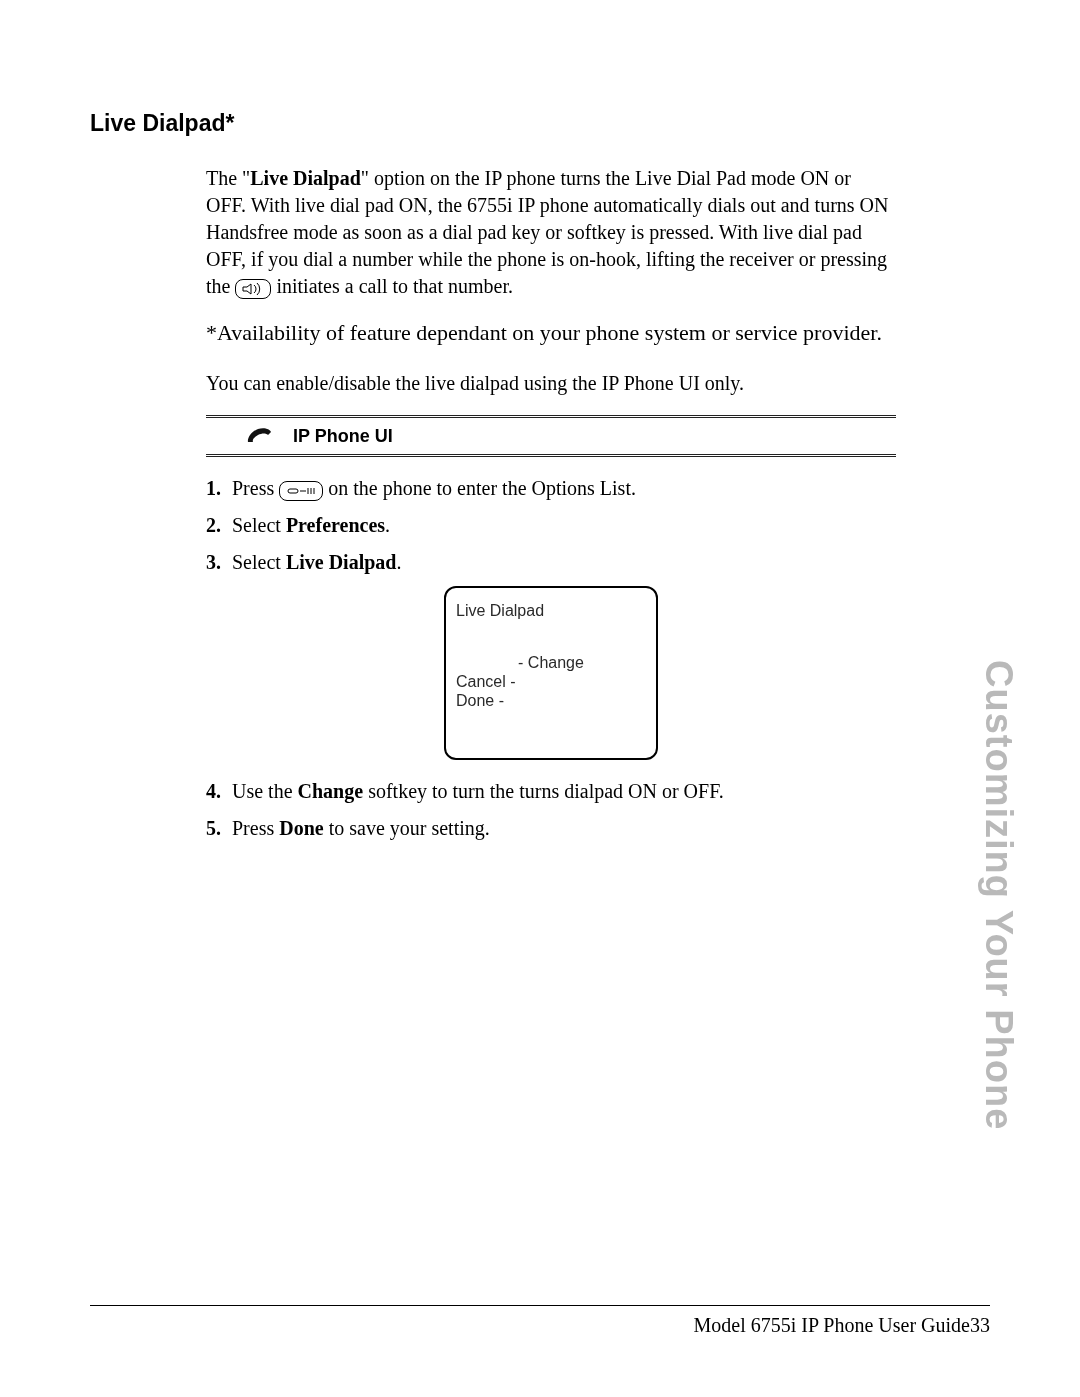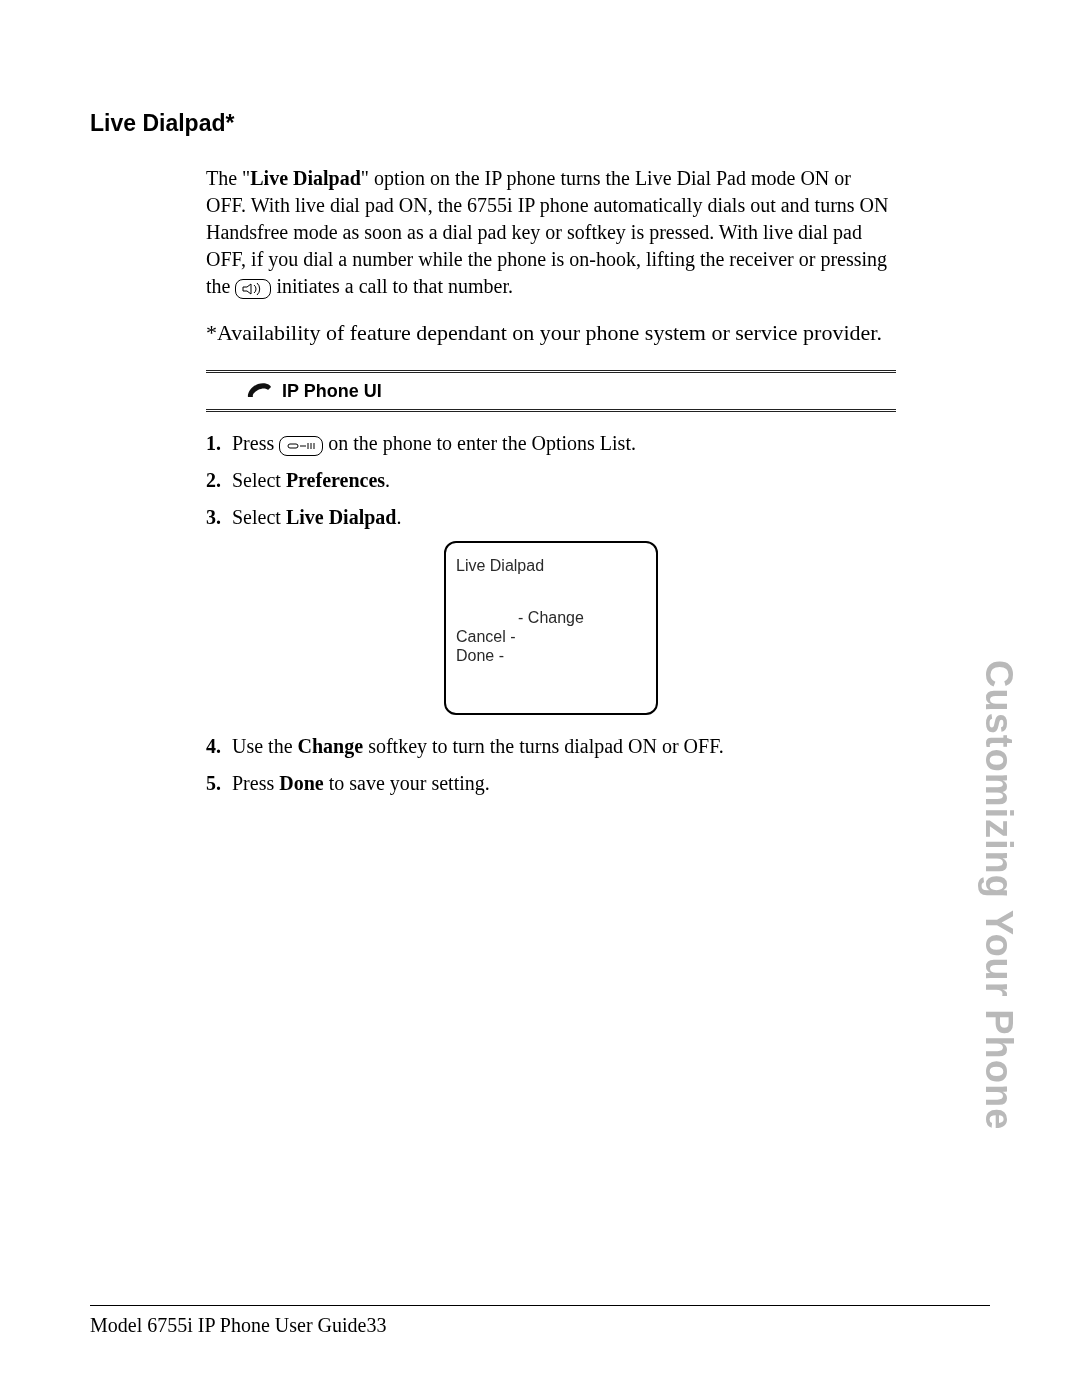--- a/index.html
+++ b/index.html
@@ -56,21 +56,21 @@
     font-size: 20px;
     margin: 26px 0 10px 0;
   }
   .ui-banner {
     border-top: 3px double #222;
     border-bottom: 3px double #222;
     padding: 6px 0 6px 40px;
     margin: 0 0 18px 0;
     display: flex;
     align-items: center;
-    gap: 8px;
+    gap: 19px;
   }
   .ui-banner-label {
     font-family: Arial, Helvetica, sans-serif;
     font-weight: bold;
     font-size: 18px;
   }
   .phone-icon svg { display: block; }
   ol.steps {
     margin: 0;
     padding: 0 0 0 0;
@@ -136,21 +136,21 @@
     left: 90px;
     right: 90px;
     bottom: 60px;
   }
   .footer-rule {
     border-top: 1.5px solid #000;
     margin-bottom: 8px;
   }
   .footer-row {
     display: flex;
-    justify-content: flex-start;
+    justify-content: flex-end;
     font-size: 20px;
   }
 </style>
 </head>
 <body>
 
 <div class="page">
 
   <h2 class="section-title">Live Dialpad*</h2>
 
@@ -161,20 +161,21 @@
         <svg width="22" height="12" viewBox="0 0 22 12">
           <polygon points="1,4 5,4 9,1 9,11 5,8 1,8" fill="none" stroke="#000" stroke-width="1"></polygon>
           <path d="M12 2 A5 5 0 0 1 12 10" fill="none" stroke="#000" stroke-width="1"></path>
           <path d="M15 0 A8 8 0 0 1 15 12" fill="none" stroke="#000" stroke-width="1"></path>
         </svg>
       </span><span> initiates a call to that number.</span>
     </p>
 
     <p class="note">*Availability of feature dependant on your phone system or service provider.</p>
 
+    <p class="para">You can enable/disable the live dialpad using the IP Phone UI only.</p>
 
 
     <div class="ui-banner">
       <span class="phone-icon">
         <svg width="28" height="20" viewBox="0 0 28 20">
           <path d="M2 16 C1 12 6 5 12 3 C18 1 24 3 25 6 L22 9 C20 7 16 7 12 9 C8 11 6 14 7 16 Z" fill="#111"></path>
         </svg>
       </span>
       <span class="ui-banner-label">IP Phone UI</span>
     </div>

